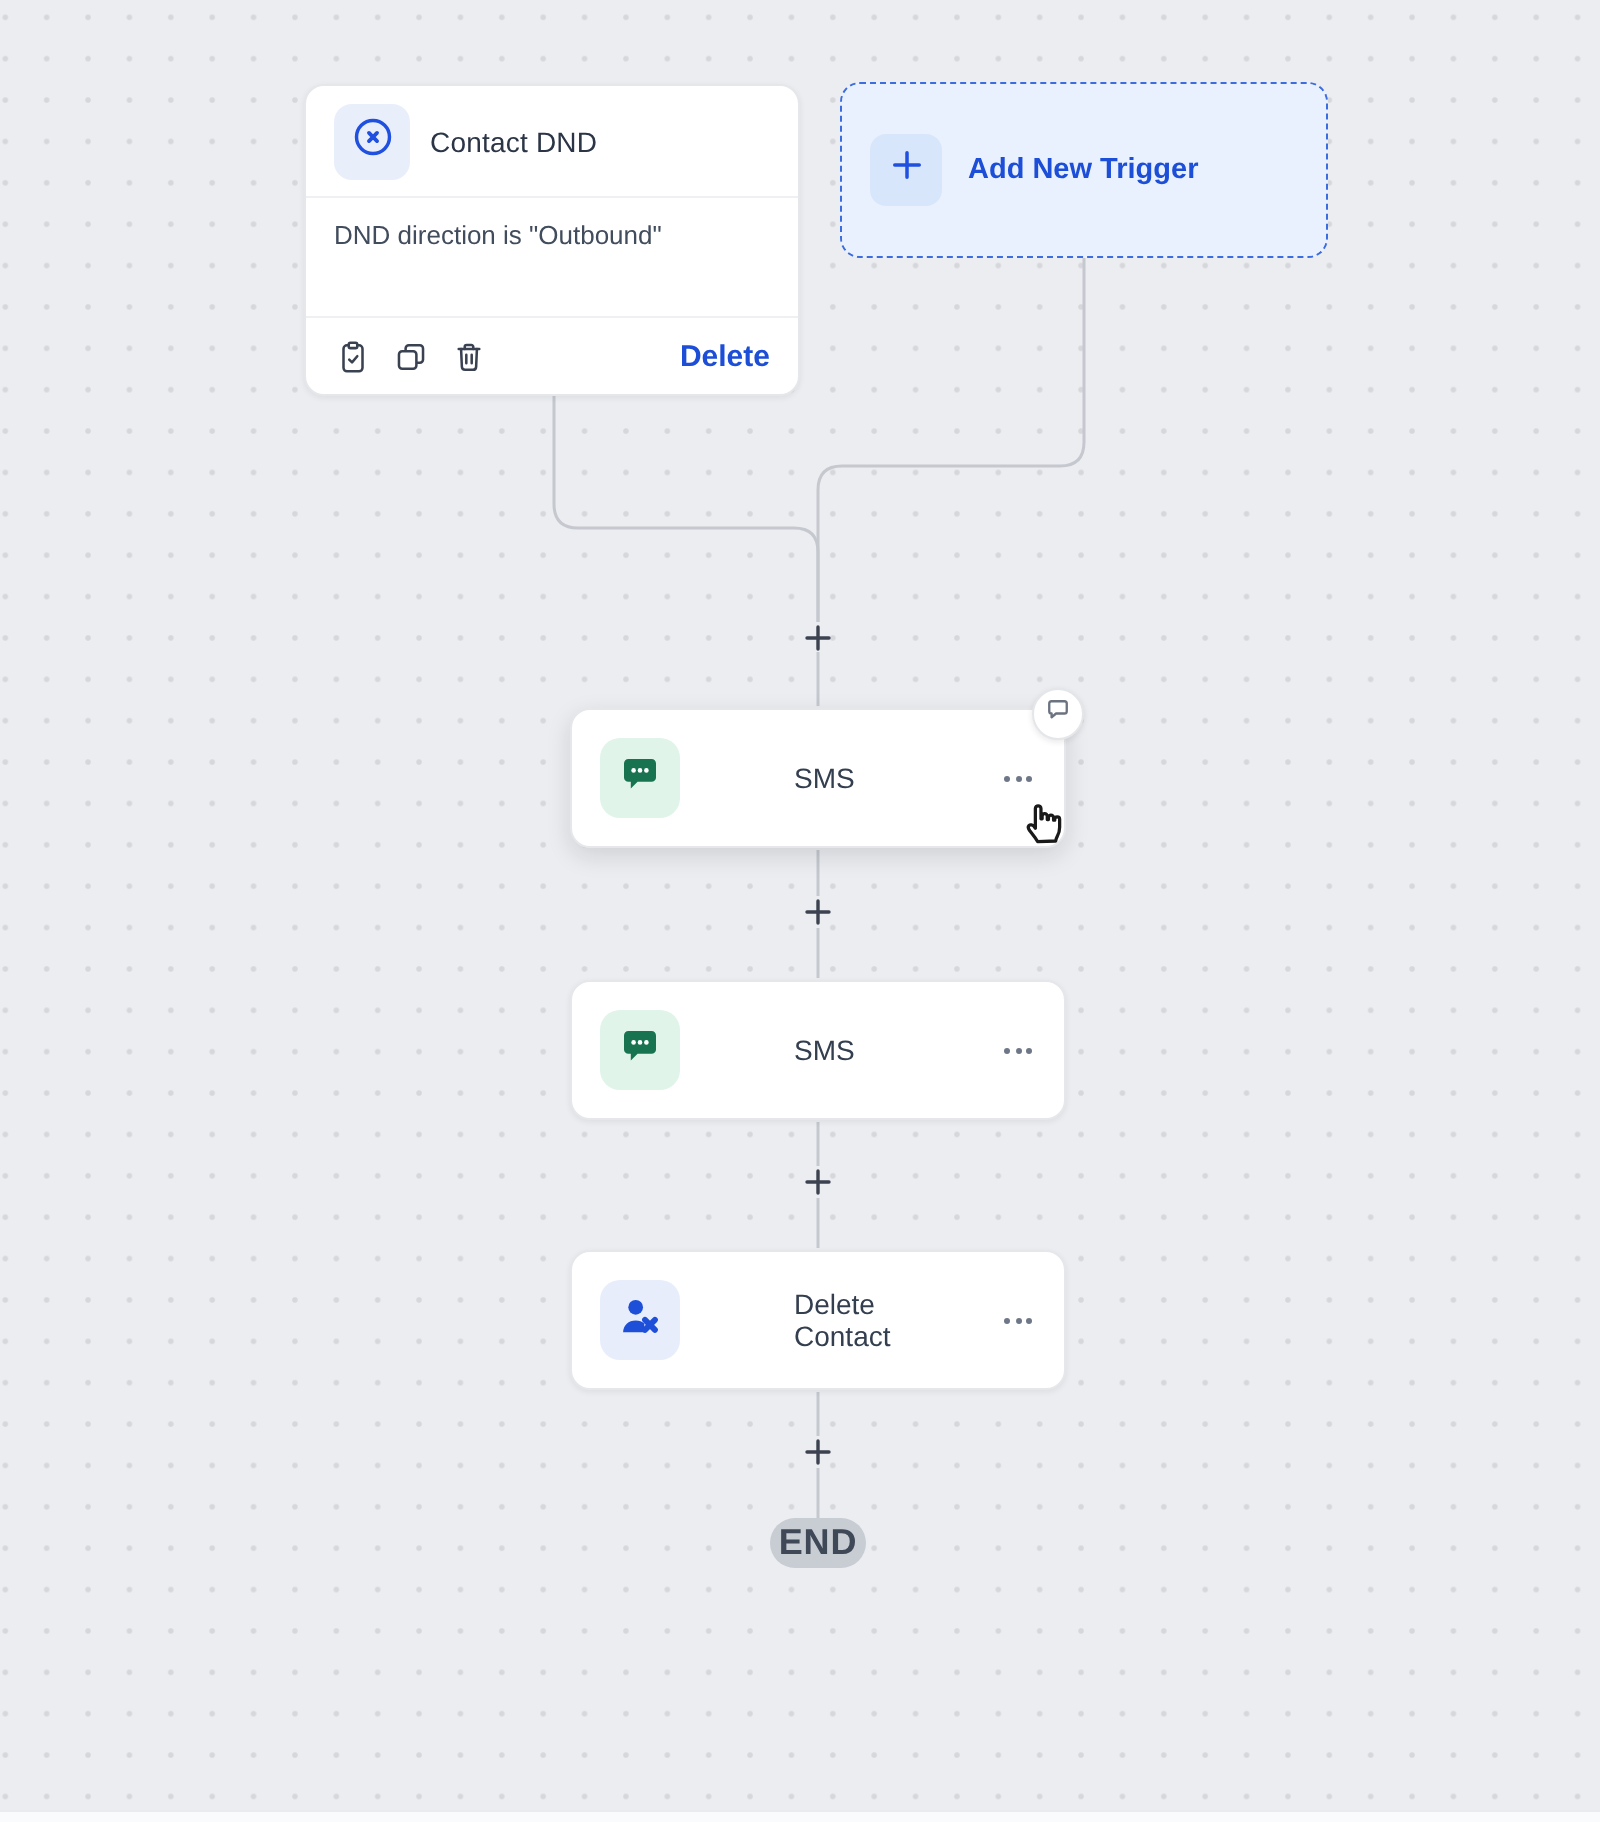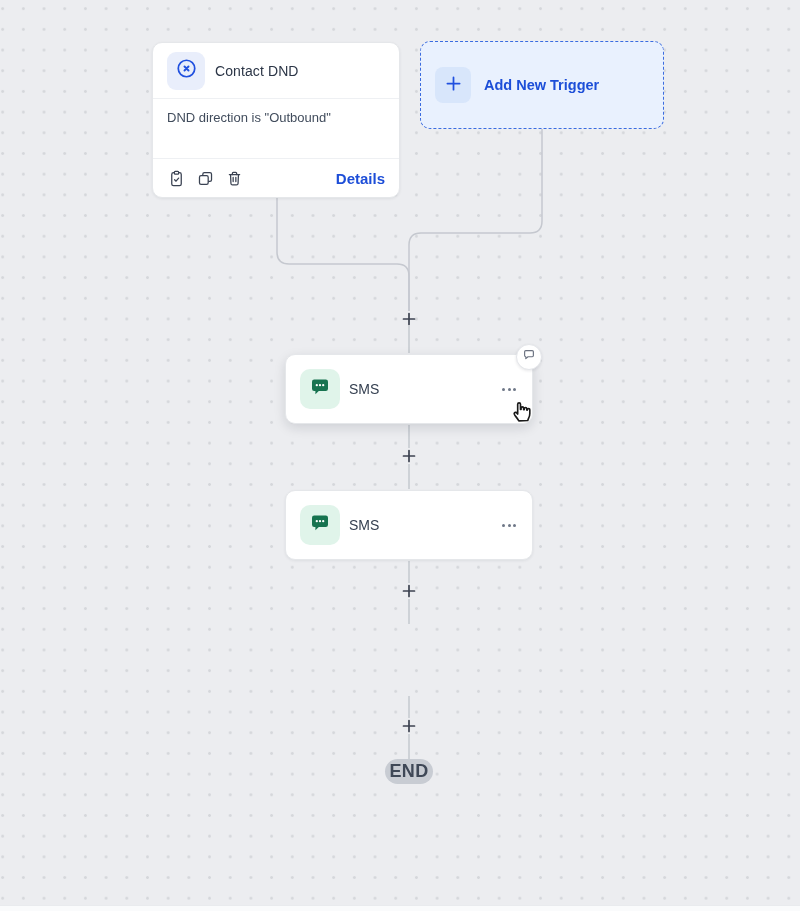--- a/index.html
+++ b/index.html
@@ -105,20 +105,21 @@
     color: #1c4ed8;
   }
 
   
   .action-card {
     width: 248px; height: 70px;
     display: flex;
     align-items: center;
     padding: 0 14px;
     cursor: pointer;
+    gap: 48px;
   }
   #action-sms-1 { left: 285px; top: 354px; box-shadow: 0 4px 12px rgba(16,24,40,.13); }
   #action-sms-2 { left: 285px; top: 490px; }
   #action-delete { left: 285px; top: 625px; }
   .action-card .icon-tile { width: 40px; height: 40px; border-radius: 10px; }
   .action-label {
     margin-left: 9px;
     font-size: 14px;
     font-weight: 500;
     color: #333e4f;
@@ -235,21 +236,21 @@
         </svg>
       </span>
       <span class="footer-icon-btn">
         <svg width="19" height="19" viewBox="0 0 24 24" fill="none" stroke="#3a4252" stroke-width="1.6" stroke-linecap="round" stroke-linejoin="round">
           <path d="M5.5 7h13"></path>
           <path d="M9.3 7V5.6a1.2 1.2 0 0 1 1.2-1.2h3a1.2 1.2 0 0 1 1.2 1.2V7"></path>
           <path d="M7 7l.5 11.2a2 2 0 0 0 2 1.9h5a2 2 0 0 0 2-1.9L17 7"></path>
           <path d="M10.3 10.6v5.3 M13.7 10.6v5.3"></path>
         </svg>
       </span>
-      <span class="details-link">Details</span>
+      <span class="details-link">Delete</span>
     </div>
   </div>
 
   <div id="add-trigger">
     <div class="icon-tile tile-add">
       <span>
         <svg width="21" height="21" viewBox="0 0 24 24" fill="none" stroke="#2050df" stroke-width="2" stroke-linecap="round">
           <path d="M12 5v14 M5 12h14"></path>
         </svg>
       </span>
@@ -317,20 +318,37 @@
       </span>
     </div>
     <span class="action-label">SMS</span>
     <span class="more-dots">
         <i></i>
         <i></i>
         <i></i>
       </span>
   </div>
 
+  <div class="card action-card" id="action-delete">
+    <div class="icon-tile tile-blue">
+      <span>
+        <svg width="26" height="26" viewBox="0 0 24 24" fill="none">
+          <circle cx="10" cy="8" r="3.4" fill="#1d4fd8"></circle>
+          <path d="M4.2 19.5c0-3.2 2.6-5.4 5.8-5.4 1.6 0 3 .5 4 1.4v4Z" fill="#1d4fd8"></path>
+          <path d="M14.3 13.8l4.6 4.6 M18.9 13.8l-4.6 4.6" stroke="#1d4fd8" stroke-width="2.7" stroke-linecap="round"></path>
+        </svg>
+      </span>
+    </div>
+    <span class="action-label">Delete Contact</span>
+    <span class="more-dots">
+        <i></i>
+        <i></i>
+        <i></i>
+      </span>
+  </div>
 
   <div id="end-badge">END</div>
 
   <div id="pointer-cursor">
     <svg width="28" height="28" viewBox="0 0 24 24">
       <path d="M9.3 21.3c-1.1-1.9-2.4-3.4-3.4-4.7-.5-.7-1-1.6-.4-2.2.6-.6 1.6-.4 2.2.3l.6.8V7.1c0-.7.6-1.2 1.2-1.2s1.2.5 1.2 1.2v4.4h.5v-1.1c0-.6.5-1.1 1.1-1.1s1.1.5 1.1 1.1v1.4h.5v-.8c0-.6.5-1.1 1.1-1.1s1.1.5 1.1 1.1v1.1h.5v-.4c0-.6.5-1 1.1-1 .6 0 1 .4 1 1v3.4c0 1.6-.4 2.8-1 3.9-.3.6-.6 1.1-.7 2z" fill="#ffffff" stroke="#1a1a1a" stroke-width="1.4" stroke-linejoin="round"></path>
     </svg>
   </div>
 
   <div id="bottom-strip"></div>

